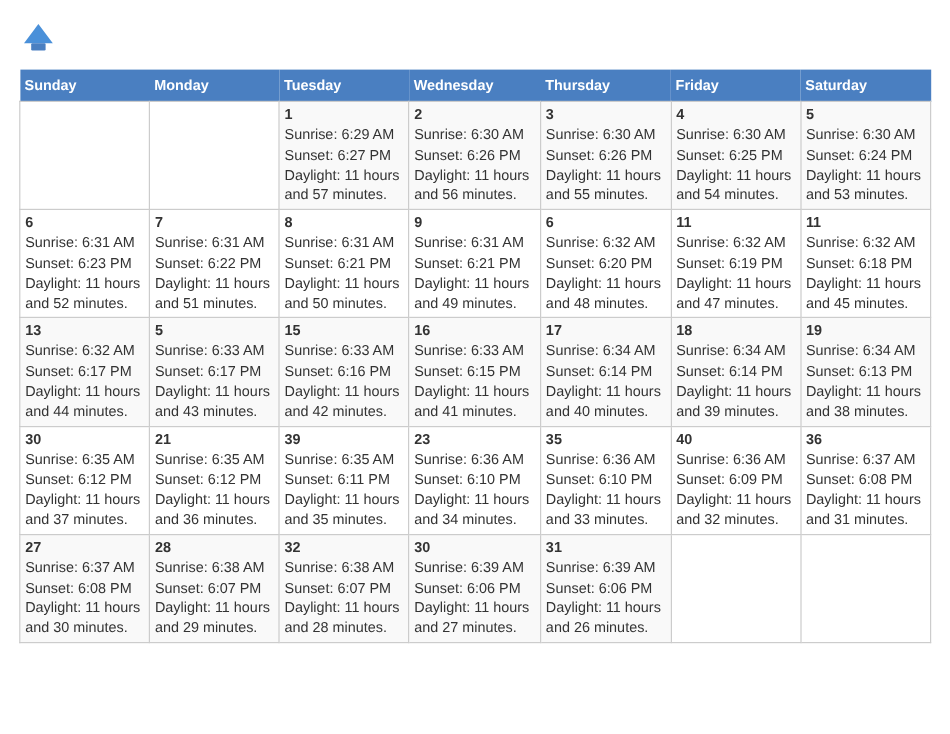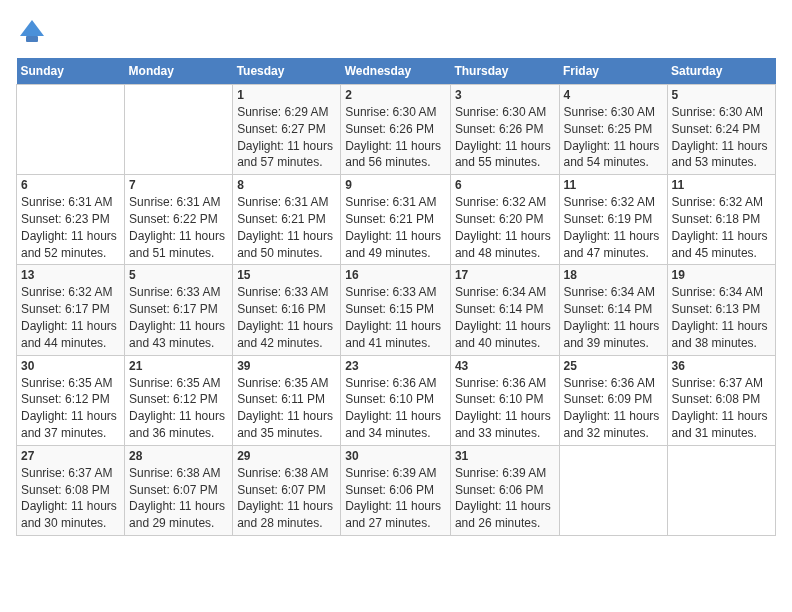--- a/index.html
+++ b/index.html
@@ -270,27 +270,27 @@
 Sunset: 6:11 PM
 Daylight: 11 hours and 35 minutes.</div>
         </td>
         <td>
           <span class="day-number">23</span>
           <div class="day-info" style="white-space: pre-line;">Sunrise: 6:36 AM
 Sunset: 6:10 PM
 Daylight: 11 hours and 34 minutes.</div>
         </td>
         <td>
-          <span class="day-number">43</span>
+          <span class="day-number">35</span>
           <div class="day-info" style="white-space: pre-line;">Sunrise: 6:36 AM
 Sunset: 6:10 PM
 Daylight: 11 hours and 33 minutes.</div>
         </td>
         <td>
-          <span class="day-number">25</span>
+          <span class="day-number">40</span>
           <div class="day-info" style="white-space: pre-line;">Sunrise: 6:36 AM
 Sunset: 6:09 PM
 Daylight: 11 hours and 32 minutes.</div>
         </td>
         <td>
           <span class="day-number">36</span>
           <div class="day-info" style="white-space: pre-line;">Sunrise: 6:37 AM
 Sunset: 6:08 PM
 Daylight: 11 hours and 31 minutes.</div>
         </td>
@@ -302,21 +302,21 @@
 Sunset: 6:08 PM
 Daylight: 11 hours and 30 minutes.</div>
         </td>
         <td>
           <span class="day-number">28</span>
           <div class="day-info" style="white-space: pre-line;">Sunrise: 6:38 AM
 Sunset: 6:07 PM
 Daylight: 11 hours and 29 minutes.</div>
         </td>
         <td>
-          <span class="day-number">29</span>
+          <span class="day-number">32</span>
           <div class="day-info" style="white-space: pre-line;">Sunrise: 6:38 AM
 Sunset: 6:07 PM
 Daylight: 11 hours and 28 minutes.</div>
         </td>
         <td>
           <span class="day-number">30</span>
           <div class="day-info" style="white-space: pre-line;">Sunrise: 6:39 AM
 Sunset: 6:06 PM
 Daylight: 11 hours and 27 minutes.</div>
         </td>

